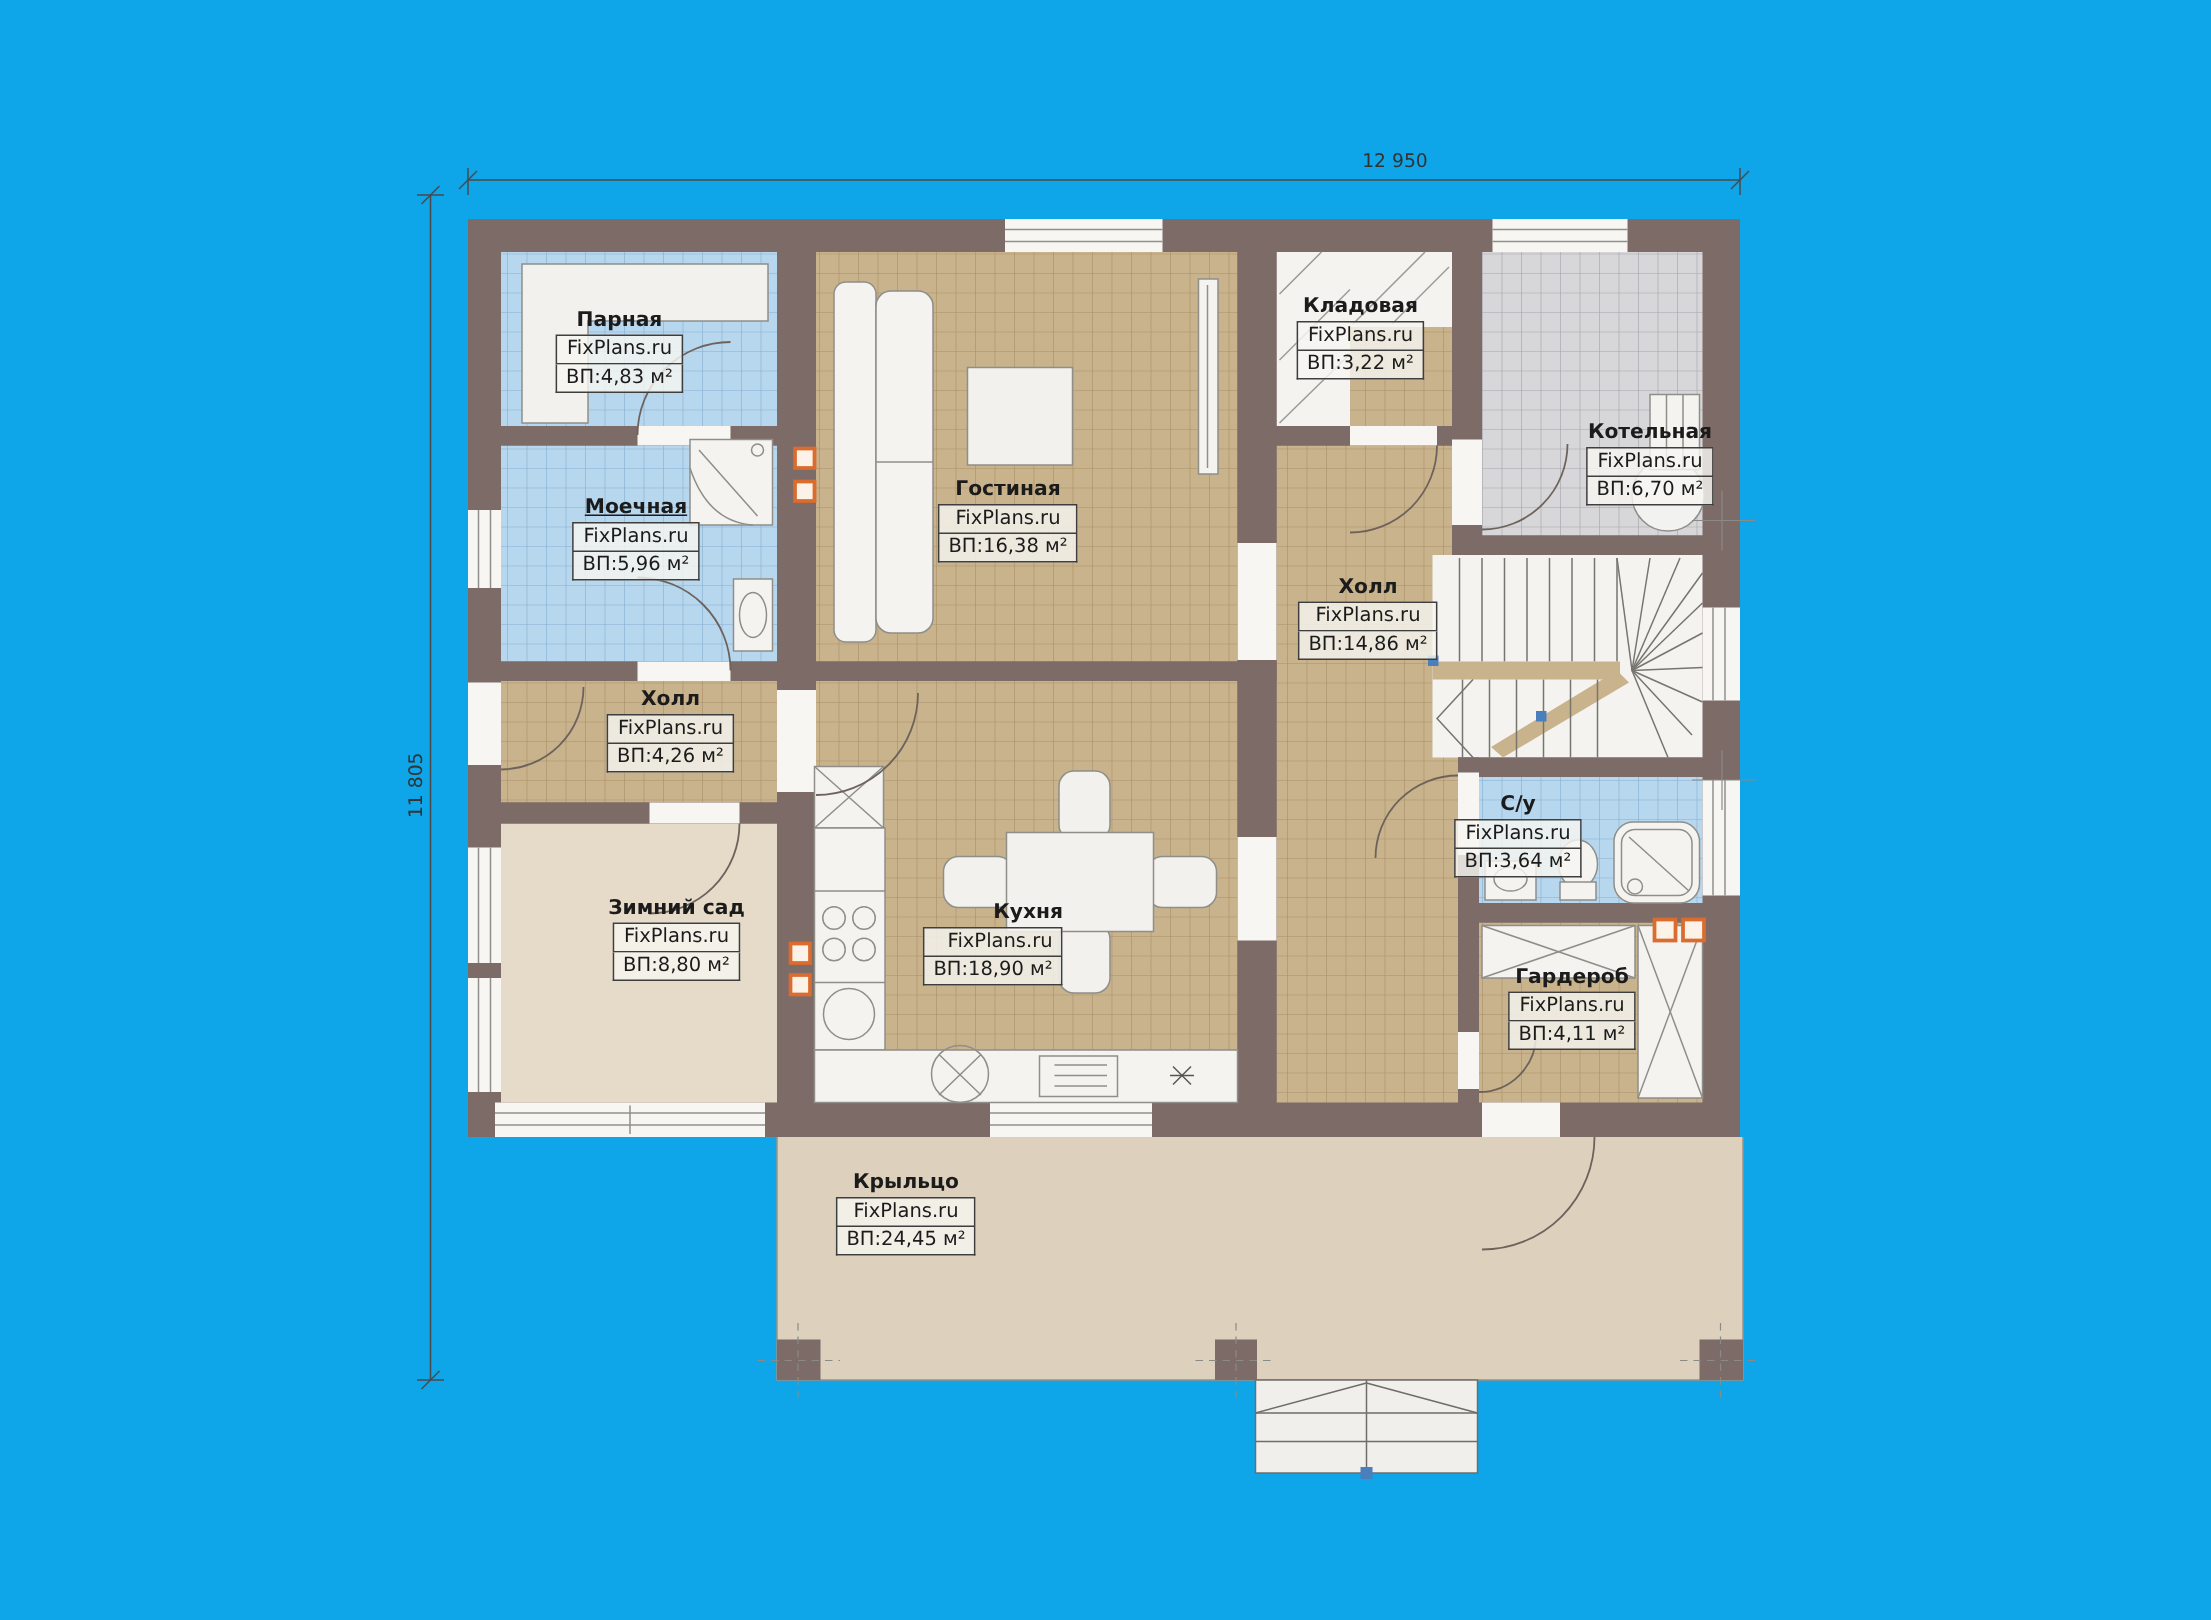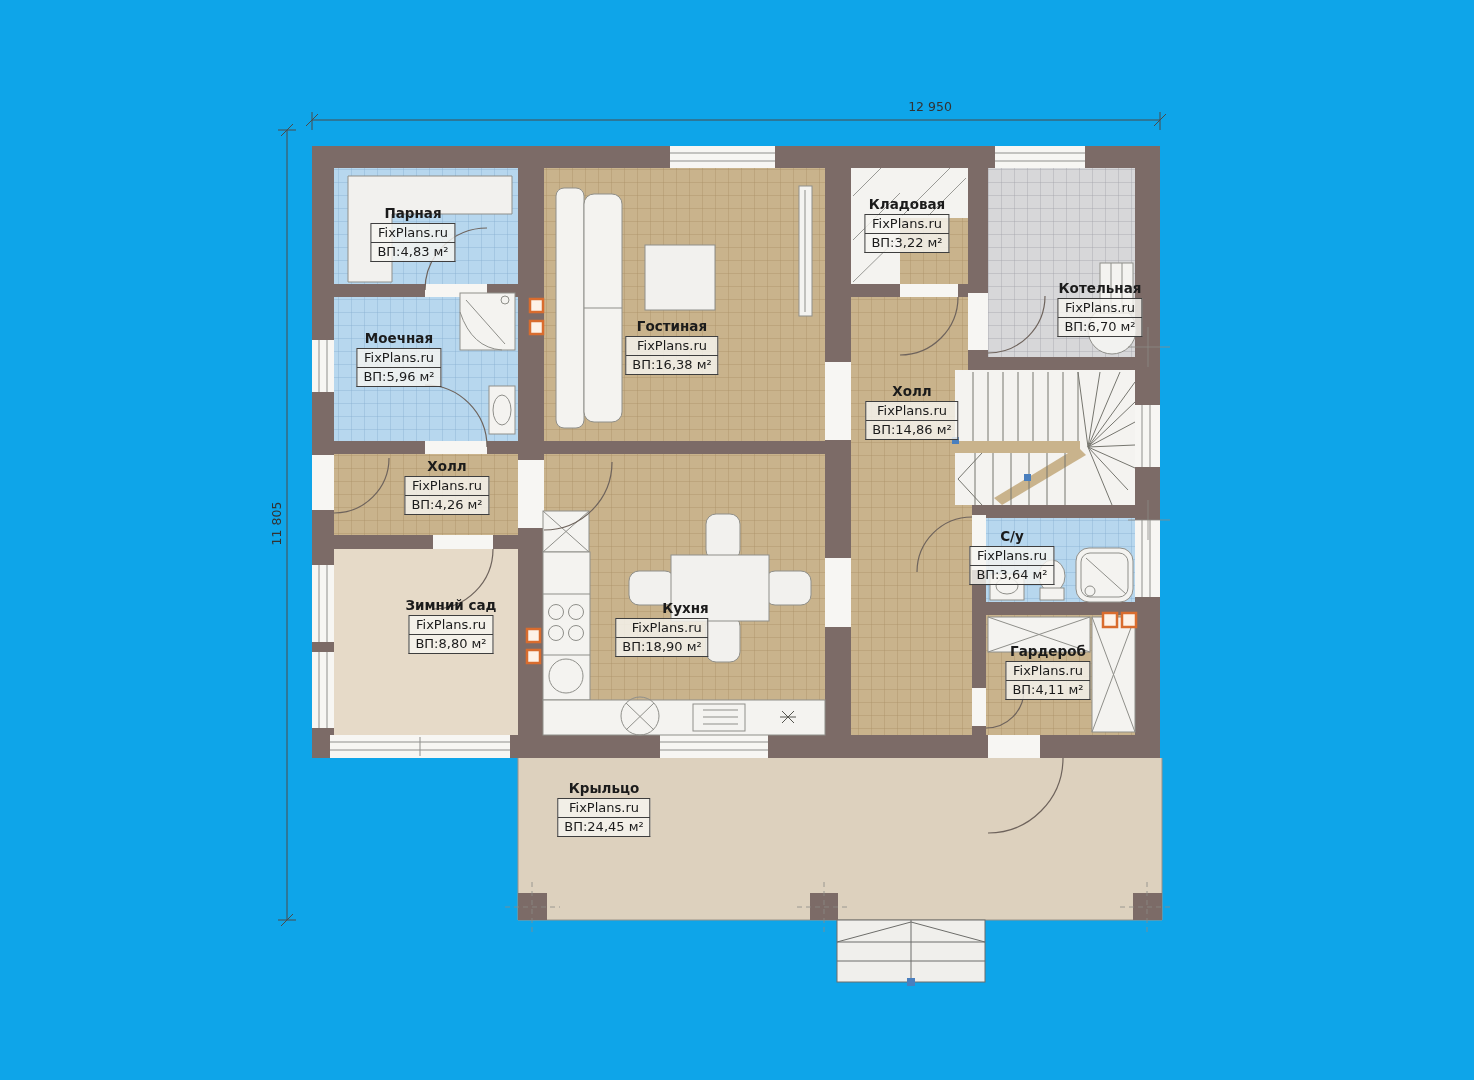--- a/index.html
+++ b/index.html
@@ -336,21 +336,21 @@
   <div class="dim-label vertical" style="left:255px;top:516px;">11 805</div>
 
   <div class="room-label" style="left:413px;top:205px;">
     <div class="room-name">Парная</div>
     <span class="label-boxes">
       <span class="room-box">FixPlans.ru</span>
       <span class="room-box">ВП:4,83 м²</span>
     </span>
   </div>
 
-  <div class="room-label" style="left:399px;top:330px;">
+  <div class="room-label" style="left:424px;top:330px;text-decoration:underline;">
     <div class="room-name">Моечная</div>
     <span class="label-boxes">
       <span class="room-box">FixPlans.ru</span>
       <span class="room-box">ВП:5,96 м²</span>
     </span>
   </div>
 
   <div class="room-label" style="left:672px;top:318px;">
     <div class="room-name">Гостиная</div>
     <span class="label-boxes">

